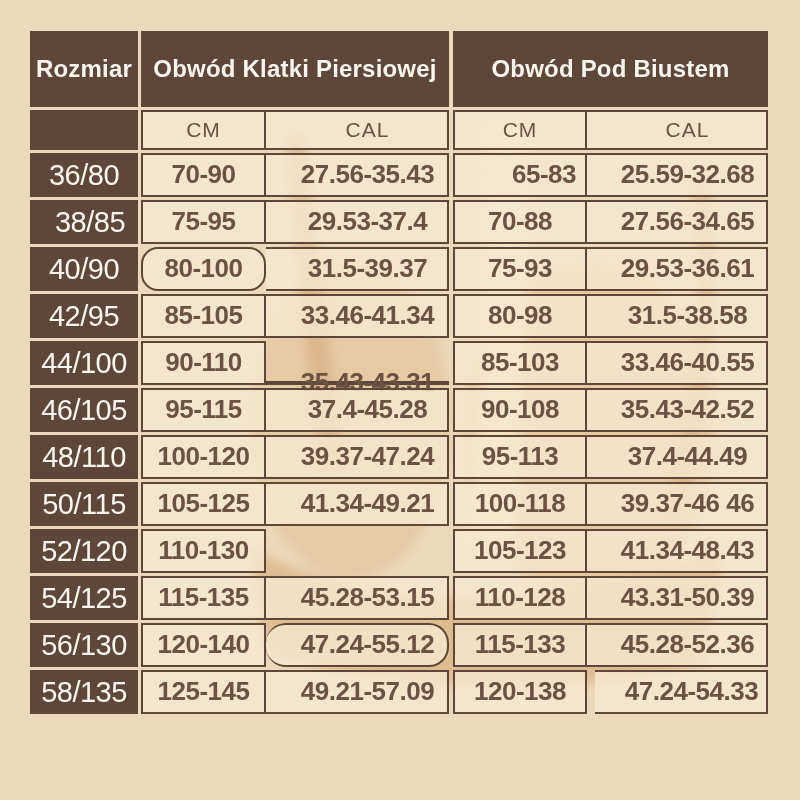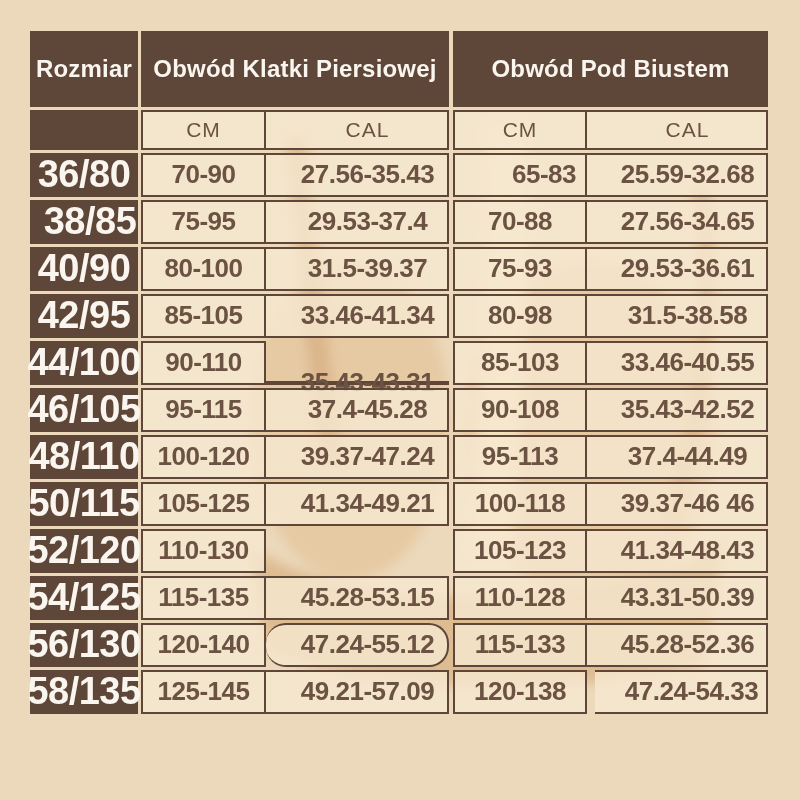--- a/index.html
+++ b/index.html
@@ -48,22 +48,22 @@
   .head {
     font-weight: bold;
     font-size: 24px;
     letter-spacing: 0.2px;
   }
   .unit {
     font-size: 21px;
     letter-spacing: 1px;
   }
   .size-cell {
-    font-weight: bold;
-    font-size: 38px;
+    font-weight: normal;
+    font-size: 29px;
     letter-spacing: -0.5px;
   }
   .data {
     font-weight: bold;
     font-size: 26px;
     letter-spacing: -0.5px;
     white-space: pre;
   }
 </style>
 </head>
@@ -109,21 +109,21 @@
       <div class="cell beige data" style="grid-area: 3 / 3;">70-90</div>
       <div class="cell beige data nolb" style="grid-area: 3 / 4;">27.56-35.43</div>
       <div class="cell beige data" style="grid-area: 3 / 6; padding-left: 48px;">65-83</div>
       <div class="cell beige data nolb" style="grid-area: 3 / 7;">25.59-32.68</div>
       <div class="cell brown size-cell" style="grid-area: 4 / 1; padding-left: 12px;">38/85</div>
       <div class="cell beige data" style="grid-area: 4 / 3;">75-95</div>
       <div class="cell beige data nolb" style="grid-area: 4 / 4;">29.53-37.4</div>
       <div class="cell beige data" style="grid-area: 4 / 6;">70-88</div>
       <div class="cell beige data nolb" style="grid-area: 4 / 7;">27.56-34.65</div>
       <div class="cell brown size-cell" style="grid-area: 5 / 1;">40/90</div>
-      <div class="cell beige data" style="grid-area: 5 / 3;">80-100</div>
+      <div class="cell beige data" style="grid-area: 5 / 3; border-radius: 17px;">80-100</div>
       <div class="cell beige data nolb" style="grid-area: 5 / 4;">31.5-39.37</div>
       <div class="cell beige data" style="grid-area: 5 / 6;">75-93</div>
       <div class="cell beige data nolb" style="grid-area: 5 / 7;">29.53-36.61</div>
       <div class="cell brown size-cell" style="grid-area: 6 / 1;">42/95</div>
       <div class="cell beige data" style="grid-area: 6 / 3;">85-105</div>
       <div class="cell beige data nolb" style="grid-area: 6 / 4;">33.46-41.34</div>
       <div class="cell beige data" style="grid-area: 6 / 6;">80-98</div>
       <div class="cell beige data nolb" style="grid-area: 6 / 7;">31.5-38.58</div>
       <div class="cell brown size-cell" style="grid-area: 7 / 1;">44/100</div>
       <div class="cell beige data" style="grid-area: 7 / 3;">90-110</div>

